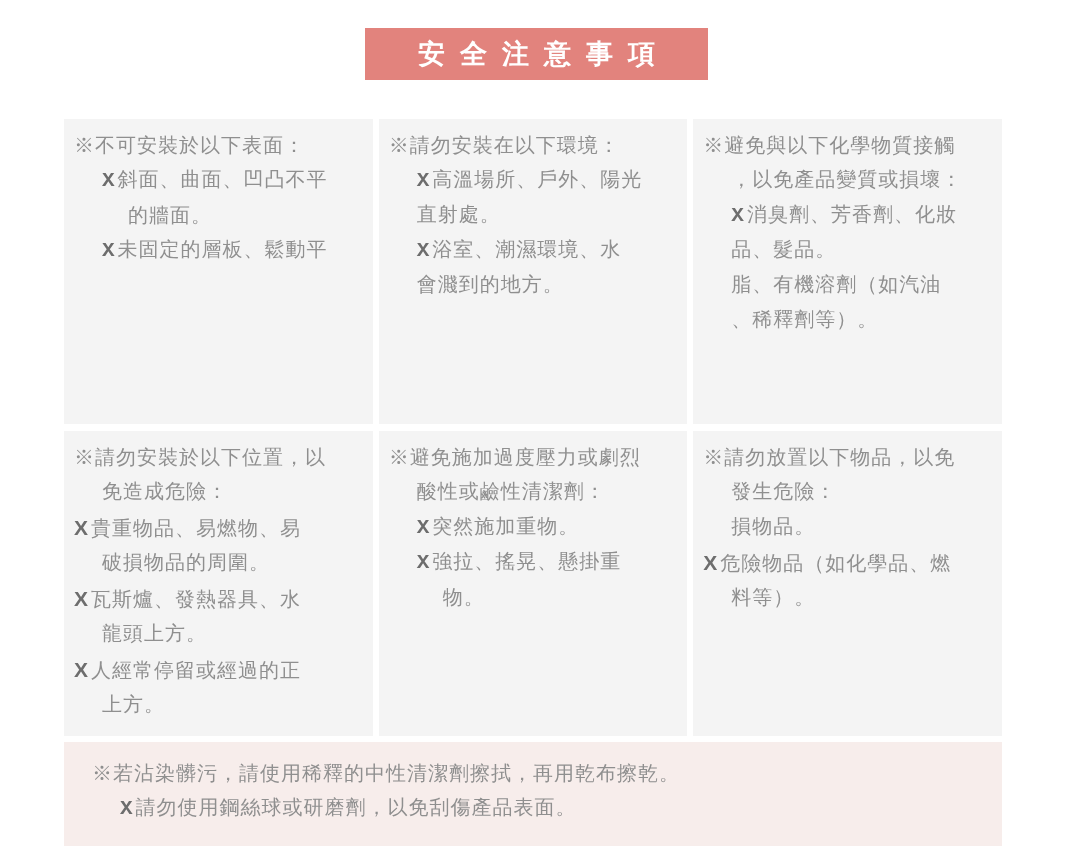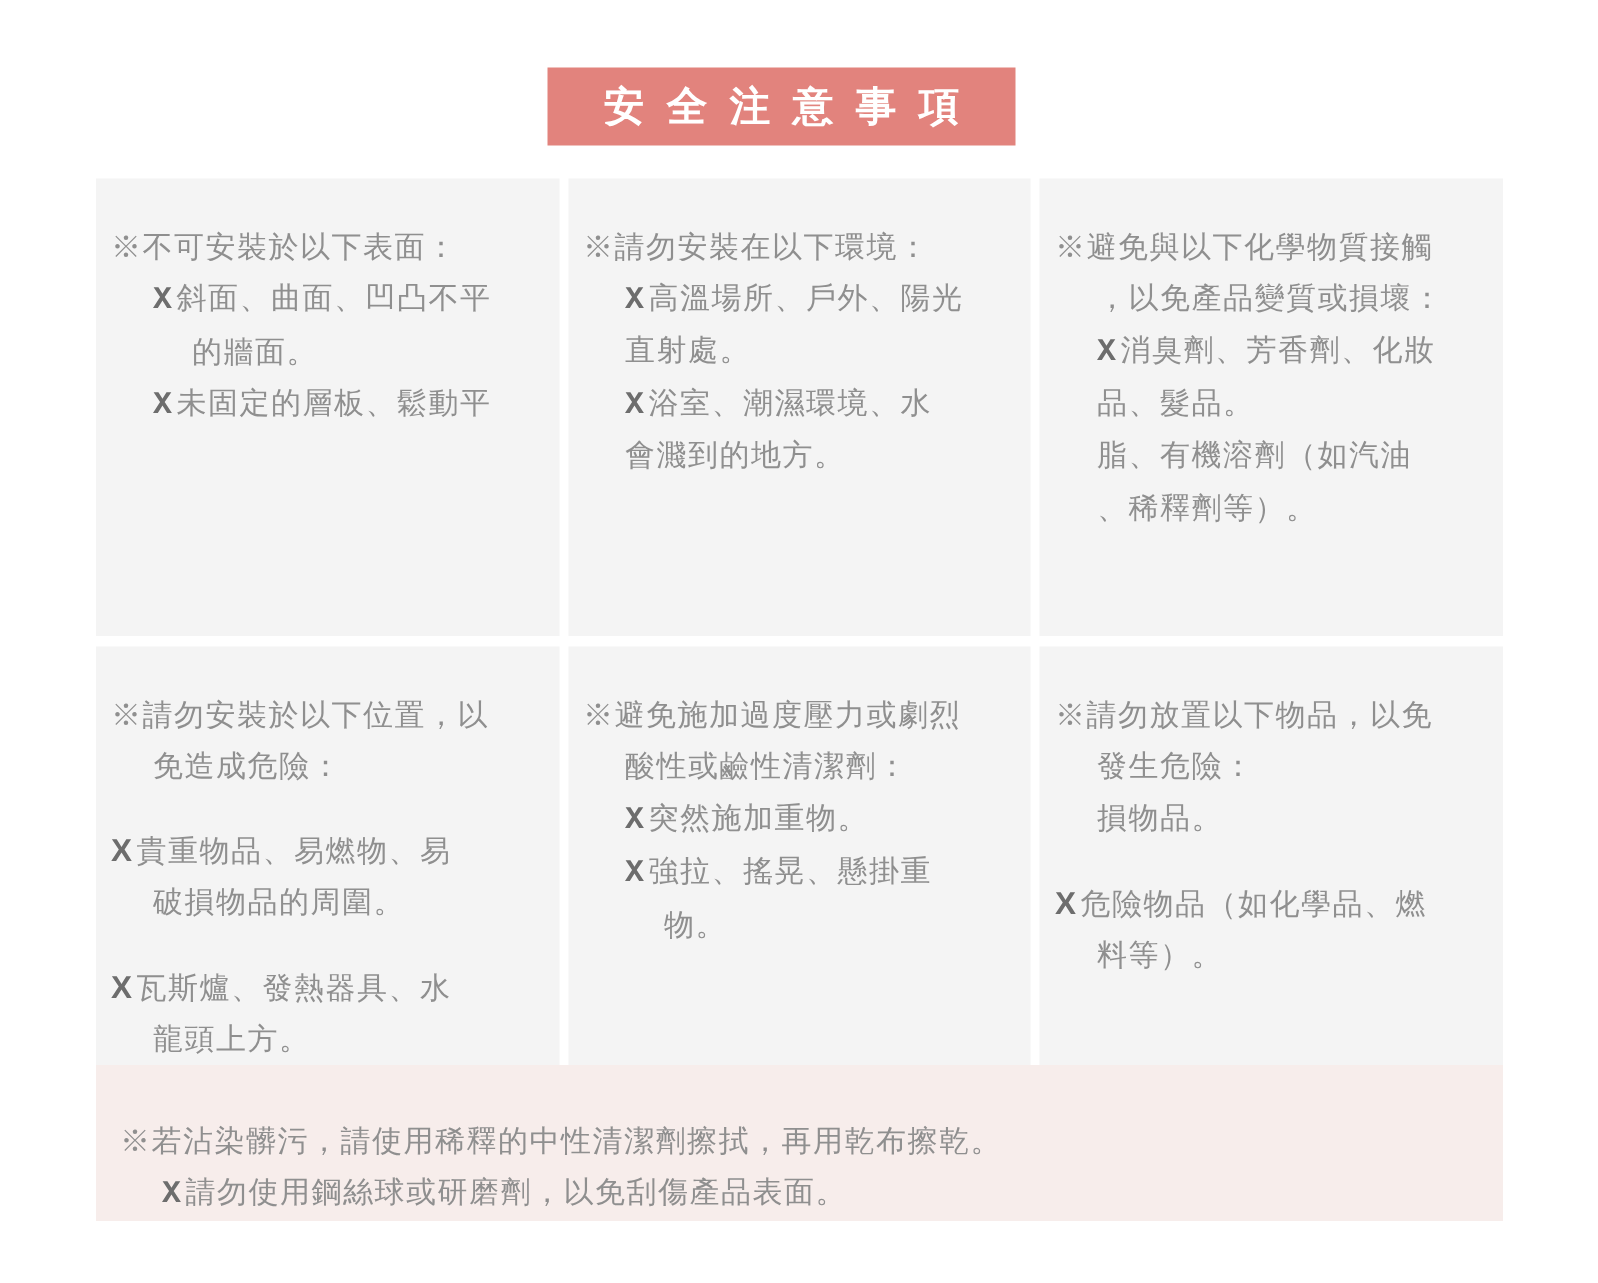--- a/index.html
+++ b/index.html
@@ -11,22 +11,22 @@
   .page {
     position: relative;
     width: 1065px;
     height: 855px;
     background: #ffffff;
     overflow: hidden;
   }
   .header-banner {
     position: absolute;
     left: 365px;
-    top: 45px;
-    width: 312px;
+    top: 28px;
+    width: 343px;
     height: 52px;
     background: var(--header-bg, #e2837d);
     display: flex;
     align-items: center;
     justify-content: center;
   }
   .header-title {
     color: var(--header-text, #ffffff);
     font-size: 27px;
     font-weight: bold;
@@ -51,38 +51,38 @@
     padding: 9px 10px;
     overflow: hidden;
   }
   .line {
     font-size: 20px;
     line-height: 35px;
     color: var(--body-text, #8f8f8f);
     letter-spacing: 1px;
     white-space: nowrap;
   }
-  .ind-0 { padding-left: 0; margin-top: 20px; }
+  .ind-0 { padding-left: 0; }
   .ind-1 { padding-left: 28px; font-family: Liberation Mono, monospace; }
   .ind-2 { padding-left: 54px; }
   .x-mark {
     font-weight: bold;
     color: var(--x-mark, #6d6d6d);
     font-size: 21px;
     margin-right: 2px;
   }
   .footer {
     position: absolute;
     left: 64px;
-    top: 710px;
+    top: 742px;
     width: 938px;
     height: 104px;
     background: var(--footer-bg, #f7edeb);
     box-sizing: border-box;
-    padding: 14px 16px;
+    padding: 14px 28px;
   }
 </style>
 </head>
 <body>
 
 <div class="page">
   <div class="header-banner">
     <span class="header-title">安全注意事項</span>
   </div>
   <div class="grid">

